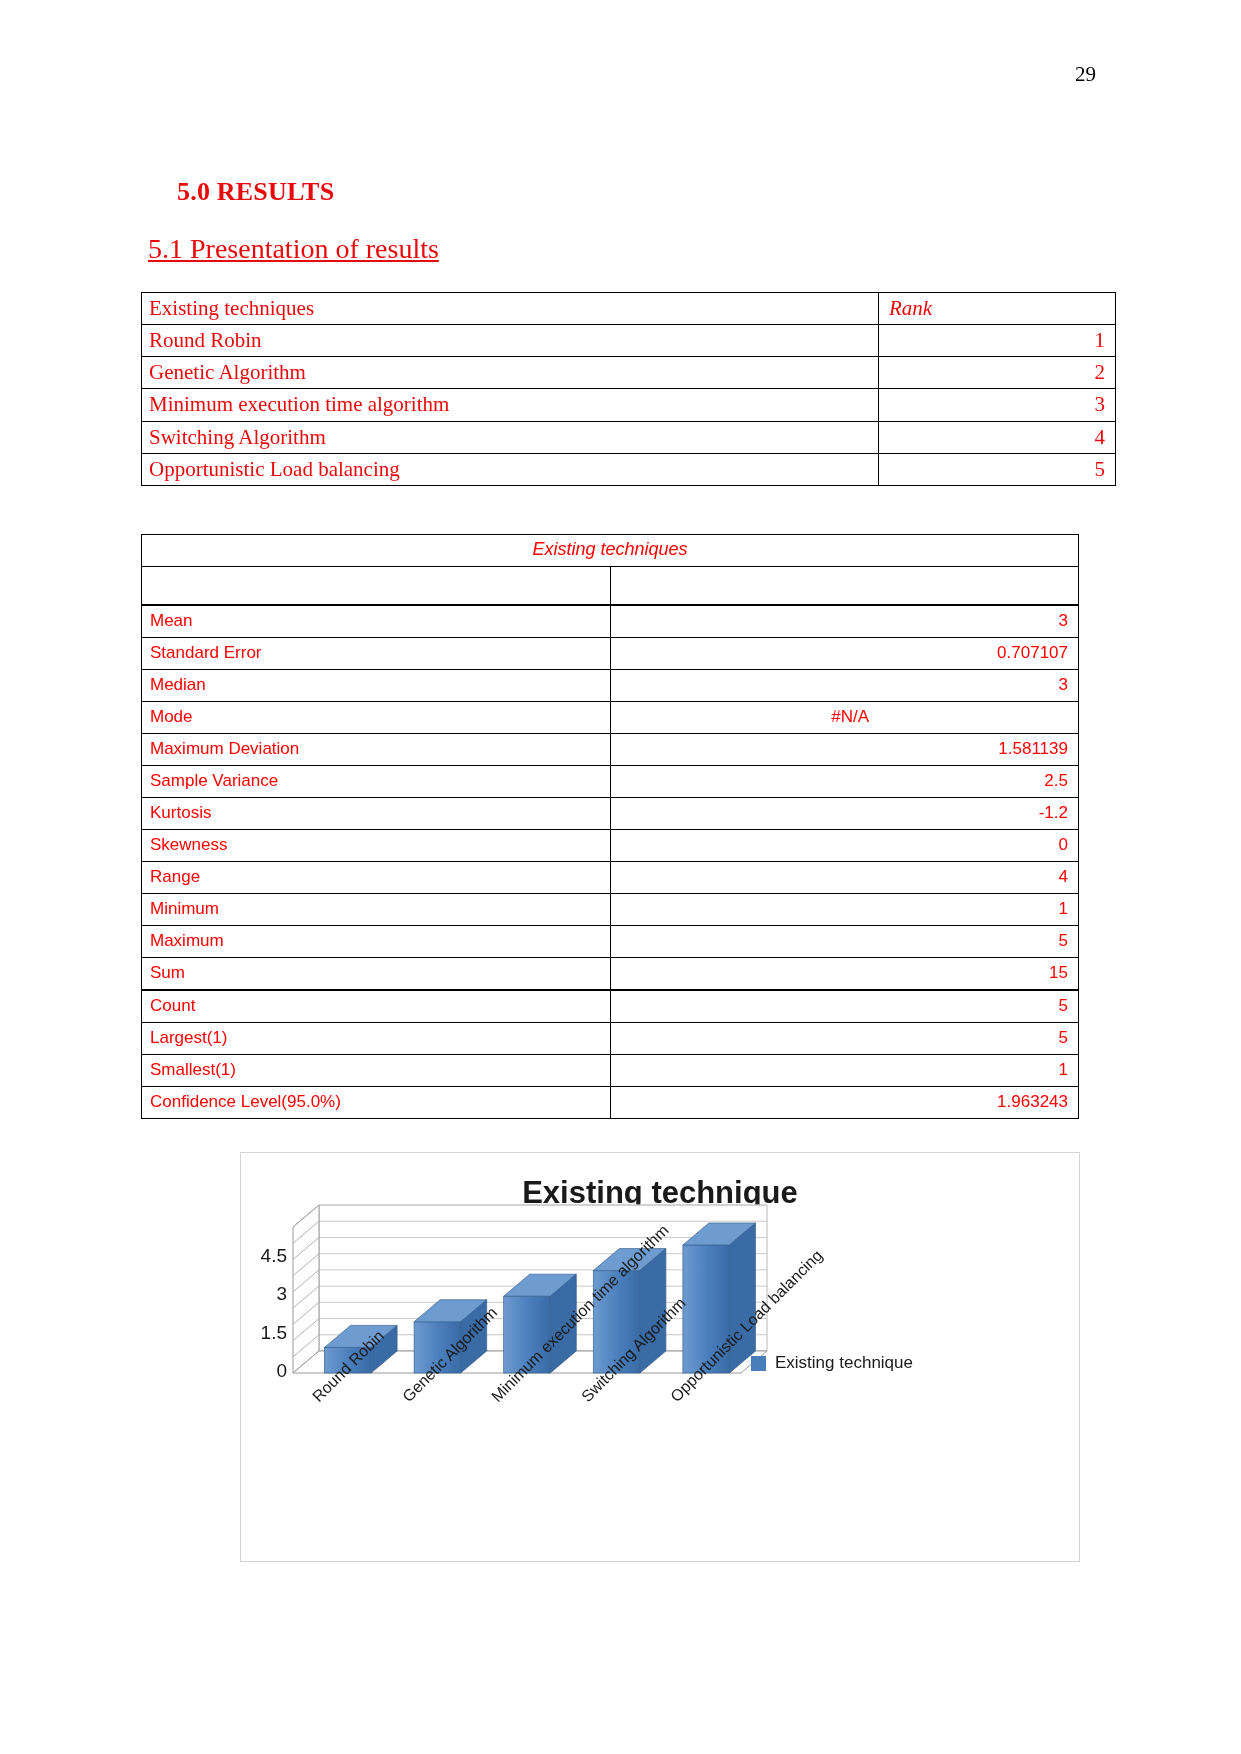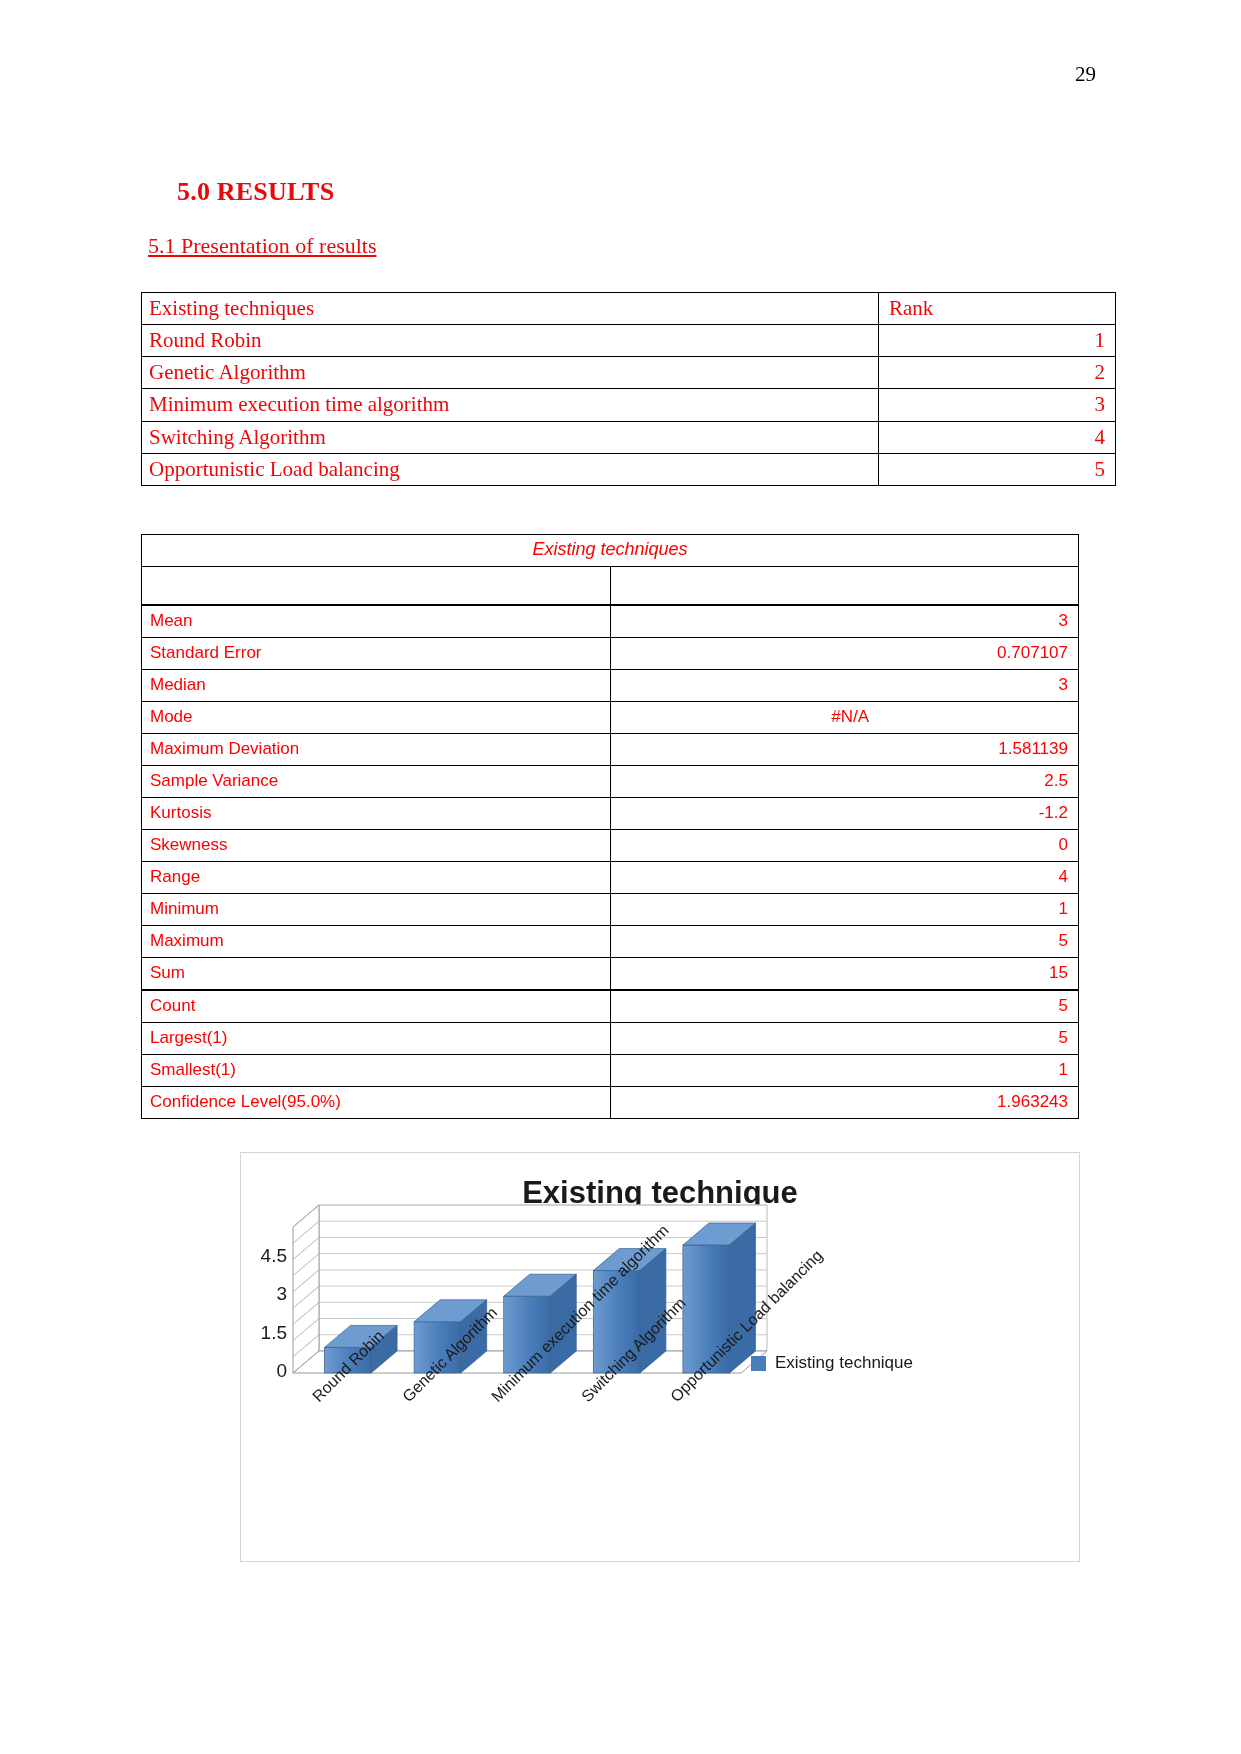--- a/index.html
+++ b/index.html
@@ -16,37 +16,37 @@
   }
 
   
   .h-results{
     position:absolute;left:148px;top:177px;
     font-family:"Liberation Serif",serif;font-weight:bold;font-size:26px;
     color:#e8090b;letter-spacing:.2px;margin-left:29px;
   }
   .h-sub{
     position:absolute;left:148px;top:233px;
-    font-family:"Liberation Serif",serif;font-size:22px;color:#e8090b;
+    font-family:"Liberation Serif",serif;font-size:28px;color:#e8090b;
     text-decoration:underline;text-underline-offset:2px;
   }
 
   
   .tbl-rank{
     position:absolute;left:141px;top:292px;width:938px;
     border-collapse:collapse;table-layout:fixed;
   }
   .tbl-rank td{
     border:1.1px solid #000;
     font-family:"Liberation Serif",serif;font-size:21px;color:#e8090b;
     padding:3px 7px 4px 7px;height:24px;line-height:1.15;
   }
   .tbl-rank td.name{width:722px;text-align:left;}
   .tbl-rank td.rank{width:216px;text-align:right;padding-right:10px;}
-  .tbl-rank td.rank-head{text-align:left;padding-left:10px;}
+  .tbl-rank td.rank-head{text-align:left;padding-left:10px;font-style:italic;}
 
   
   .tbl-stats{
     position:absolute;left:141px;top:534px;width:938px;
     border-collapse:collapse;table-layout:fixed;
   }
   .tbl-stats td{
     border:1.1px solid #000;
     font-family:"Liberation Sans",sans-serif;font-size:17px;color:#fe0000;
     padding:4px 8px 5px 8px;height:22px;line-height:1.1;

